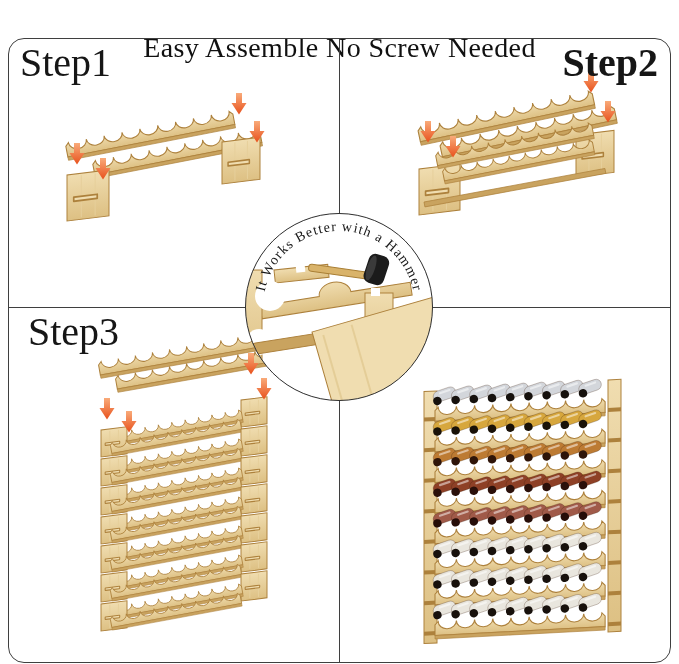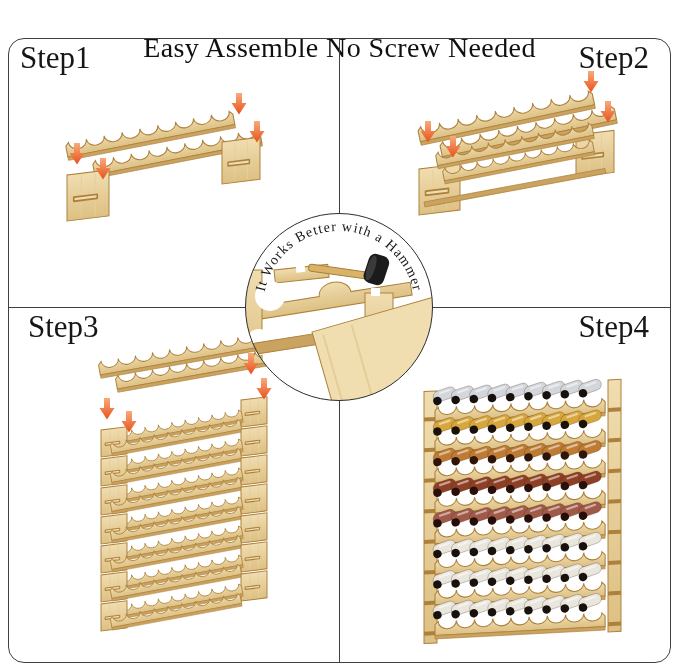--- a/index.html
+++ b/index.html
@@ -10,22 +10,22 @@
   .board{position:absolute;left:8px;top:38px;width:661px;height:623px;
          border:1.3px solid #3f3f3f;border-radius:16px;}
   .vline{position:absolute;left:330px;top:0;width:1.2px;height:100%;background:#3f3f3f;}
   .hline{position:absolute;top:268px;left:0;width:100%;height:1.2px;background:#3f3f3f;}
   .q{position:absolute;overflow:hidden;}
   .q1{left:0;top:0;width:330px;height:268px;}
   .q2{left:331px;top:0;width:329px;height:268px;}
   .q3{left:8px;top:269px;width:330px;height:352px;}
   .q4{left:331px;top:269px;width:329px;height:352px;}
   .q svg{position:absolute;left:0;top:0;}
-  .steplabel{position:absolute;top:1px;font-size:31px;line-height:1.15;color:#161616;}
-  .tl{left:11px;} .tr{right:20px;}
+  .steplabel{position:absolute;top:1px;font-size:40px;line-height:1.15;color:#161616;}
+  .tl{left:11px;} .tr{right:11px;font-weight:bold;}
   .badge{position:absolute;left:235px;top:173px;width:190px;height:190px;}
   svg text{font-family:"Liberation Serif",serif;}
 </style>
 </head>
 <body>
 
 <h1 class="title">Easy Assemble No Screw Needed</h1>
 
 <div class="board">
   <div class="hline"></div>
@@ -750,21 +750,20 @@
             <rect x="-11" y="-5.5" width="23" height="11" rx="5.5" fill="#e9e6de" stroke="rgba(60,30,10,.35)" stroke-width="0.7"></rect>
             <rect x="-4.5" y="-3.6" width="12" height="2.2" rx="1" fill="#ffffff" opacity="0.5"></rect>
             <circle cx="-8" cy="4" r="4.2" fill="#18110c"></circle>
           </g>
           <g transform="translate(95,312.20000000000005) rotate(0) scale(1.07)">
             <path d="M0,19 L0,9 L3,6 a8.5,7.2 0 0 0 17,0 a8.5,7.2 0 0 0 17,0 a8.5,7.2 0 0 0 17,0 a8.5,7.2 0 0 0 17,0 a8.5,7.2 0 0 0 17,0 a8.5,7.2 0 0 0 17,0 a8.5,7.2 0 0 0 17,0 a8.5,7.2 0 0 0 17,0 a8.5,7.2 0 0 0 17,0 l3,3 L159,19 Z" fill="url(#wg4)" stroke="#ad813c" stroke-width="1"></path>
             <rect x="0" y="19" width="159" height="3.2" fill="#c9a35f" stroke="#ad813c" stroke-width="0.6"></rect>
           </g>
         </g>
       </svg>
-    <div class="steplabel tr">Step4</div>
   </section>
 
   <div class="badge">
     <svg id="svg-badge" width="190" height="190" viewBox="0 0 190 190">
       <defs>
         <clipPath id="badge-clip">
             <circle cx="95" cy="95" r="93.5"></circle>
           </clipPath>
         <path id="badge-arc" d="M24,122 A76,76 0 1 1 166,122" fill="none"></path>
       </defs>

